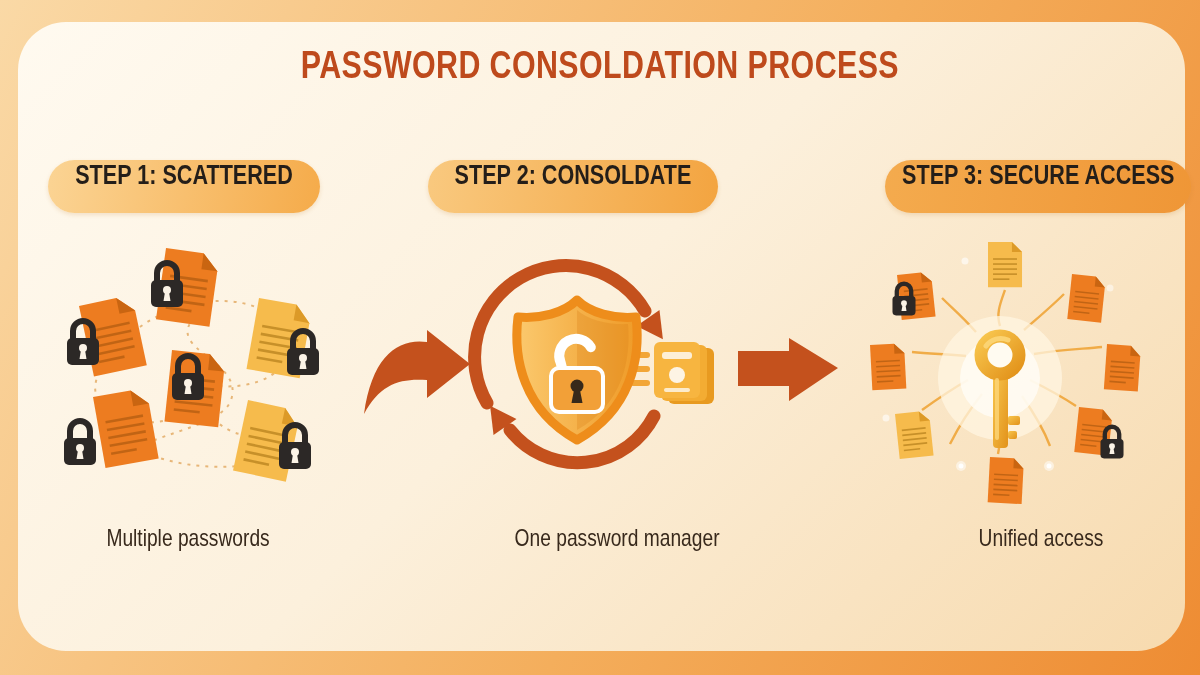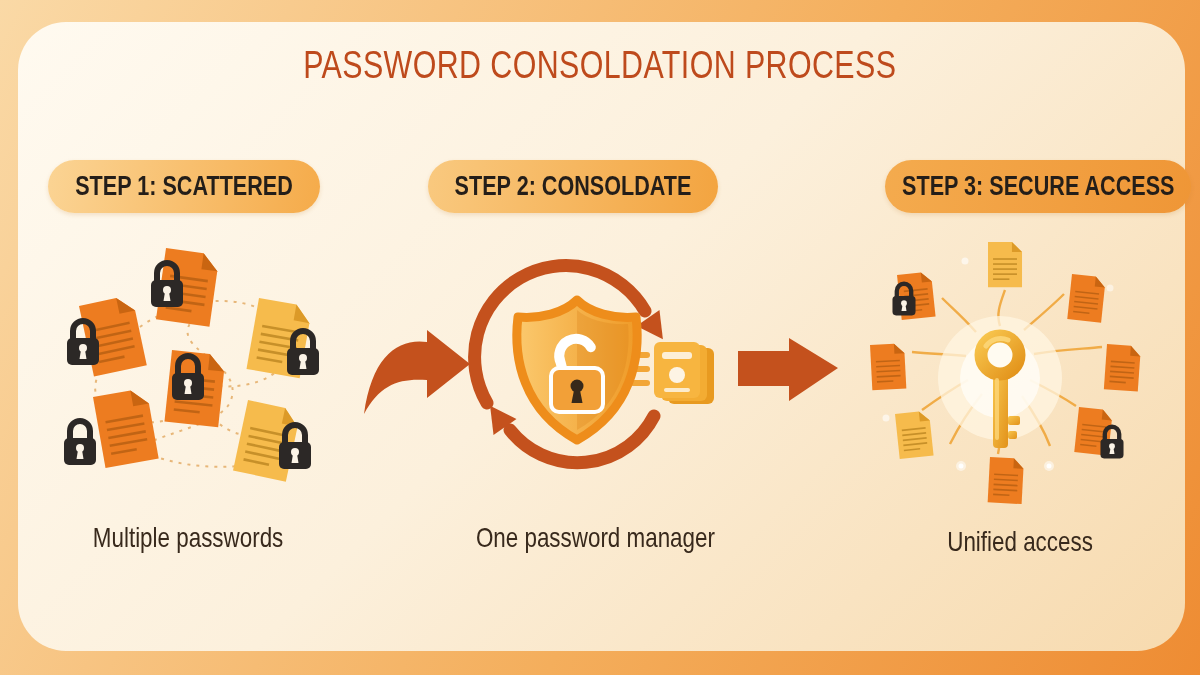--- a/index.html
+++ b/index.html
@@ -9,39 +9,39 @@
     background:linear-gradient(118deg,#FAD9A6 0%,#F4AE5C 58%,#EE8C33 100%);
   }
   .panel{
     position:absolute;left:18px;top:22px;width:1167px;height:629px;
     border-radius:48px;
     background:linear-gradient(135deg,#FFFAF0 0%,#FCF0DC 48%,#F7DAAE 100%);
   }
   .title{
     position:absolute;left:0;top:44px;width:100%;
     display:flex;justify-content:center;align-items:flex-end;
-    color:#BE4A1C;font-size:38px;font-weight:400;letter-spacing:.5px;
+    color:#BE4A1C;font-size:38px;font-weight:700;letter-spacing:.5px;
   }
   .condensed{display:inline-block;transform:scaleX(.8);transform-origin:center;white-space:nowrap;}
   .pill{
     position:absolute;top:160px;height:53px;border-radius:27px;
-    display:flex;justify-content:center;align-items:center;
+    display:flex;justify-content:center;align-items:flex-start;
     color:#241E19;font-size:27px;font-weight:700;
     box-shadow:0 2px 4px rgba(190,120,40,.18);
   }
   .pill1{left:48px;width:272px;background:linear-gradient(100deg,#FBD494,#F5AB4A);}
   .pill2{left:428px;width:290px;background:linear-gradient(100deg,#F9C97F,#F3A440);}
   .pill3{left:885px;width:306px;background:linear-gradient(100deg,#F4AB4E,#EF9636);}
   .cap{
     position:absolute;top:518px;height:40px;display:flex;justify-content:center;align-items:center;
-    color:#38291C;font-size:28px;font-weight:400;
+    color:#38291C;font-size:24px;font-weight:400;
   }
   .cap1{left:38px;width:300px;}
-  .cap2{left:445px;width:300px;}
-  .cap3{left:870px;width:300px;align-items:flex-end;}
+  .cap2{left:467px;width:300px;}
+  .cap3{left:891px;width:300px;}
   svg{position:absolute;overflow:visible;}
   .g1{left:45px;top:232px;}
   .ga1{left:352px;top:322px;}
   .g2{left:458px;top:258px;}
   .ga2{left:736px;top:336px;}
   .g3{left:858px;top:228px;}
 </style>
 </head>
 <body>
 

